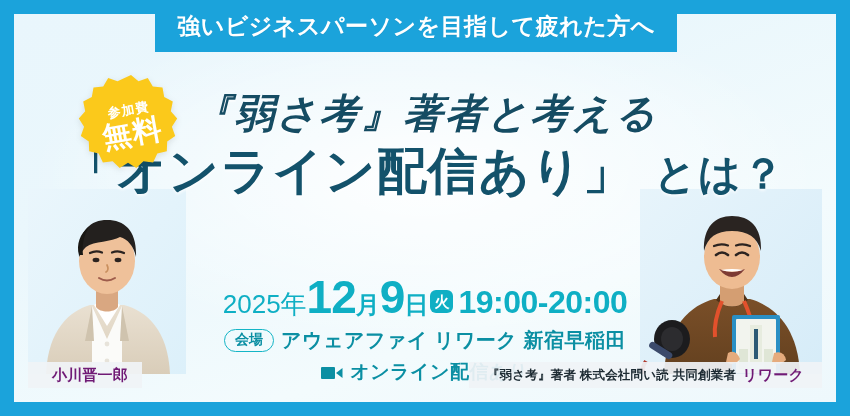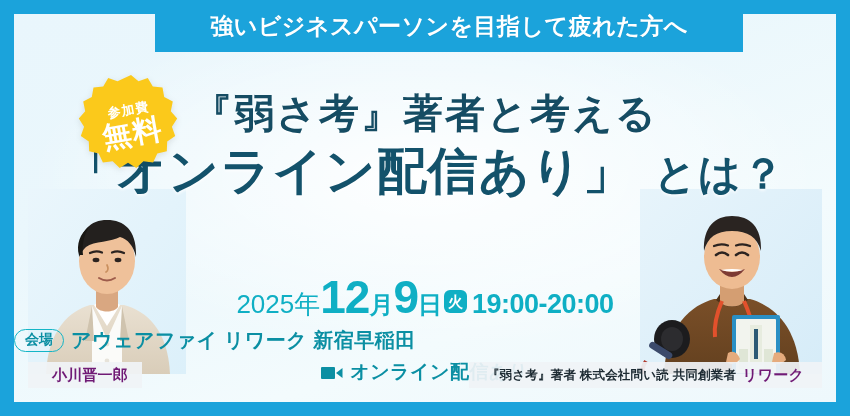--- a/index.html
+++ b/index.html
@@ -32,21 +32,21 @@
     content:"";
     position:absolute; inset:0;
     background: radial-gradient(ellipse 60% 55% at 50% 42%, rgba(255,255,255,0.95) 0%, rgba(255,255,255,0.35) 55%, rgba(255,255,255,0) 80%);
     pointer-events:none;
   }
 
   
   .ribbon {
     position: absolute;
     left: 155px; top: 0;
-    width: 588px; height: 52px;
+    width: 522px; height: 52px;
     background: #1BA3DB;
     display: flex;
     align-items: center;
     justify-content: center;
     z-index: 6;
   }
   .ribbon-text {
     color: #ffffff;
     font-size: 23px;
     font-weight: 700;
@@ -82,20 +82,21 @@
     z-index: 5;
   }
   .h-line1 {
     color: #154C63;
     font-size: 40px;
     font-weight: 700;
     letter-spacing: 2px;
     line-height: 1.15;
     white-space: nowrap;
     text-shadow: 0 2px 2px rgba(255,255,255,0.75);
+    font-style: italic;
   }
   .h-line2 {
     color: #13526B;
     font-size: 50px;
     font-weight: 700;
     letter-spacing: 1px;
     line-height: 1.18;
     margin-top: 6px;
     white-space: nowrap;
     text-shadow: 0 2px 3px rgba(255,255,255,0.8);
@@ -120,27 +121,27 @@
     color: #ffffff;
     font-size: 15px;
     font-weight: 700;
     width: 23px; height: 23px;
     line-height: 23px;
     text-align: center;
     border-radius: 6px;
     margin: 0 5px 0 2px;
     vertical-align: 6px;
   }
-  .dl-time { font-size: 27px; font-weight: 700; letter-spacing: -0.5px; }
+  .dl-time { font-size: 32px; font-weight: 700; letter-spacing: -0.5px; }
 
   
   .venue {
     position: absolute;
     left: 0; right: 0; top: 313px;
-    text-align: left;
+    text-align: center;
     white-space: nowrap;
     z-index: 5;
   }
   .pill {
     display: inline-block;
     border: 1.6px solid #14B5C6;
     color: #0B8FA3;
     border-radius: 12px;
     padding: 1px 10px 2px;
     font-size: 14px;

